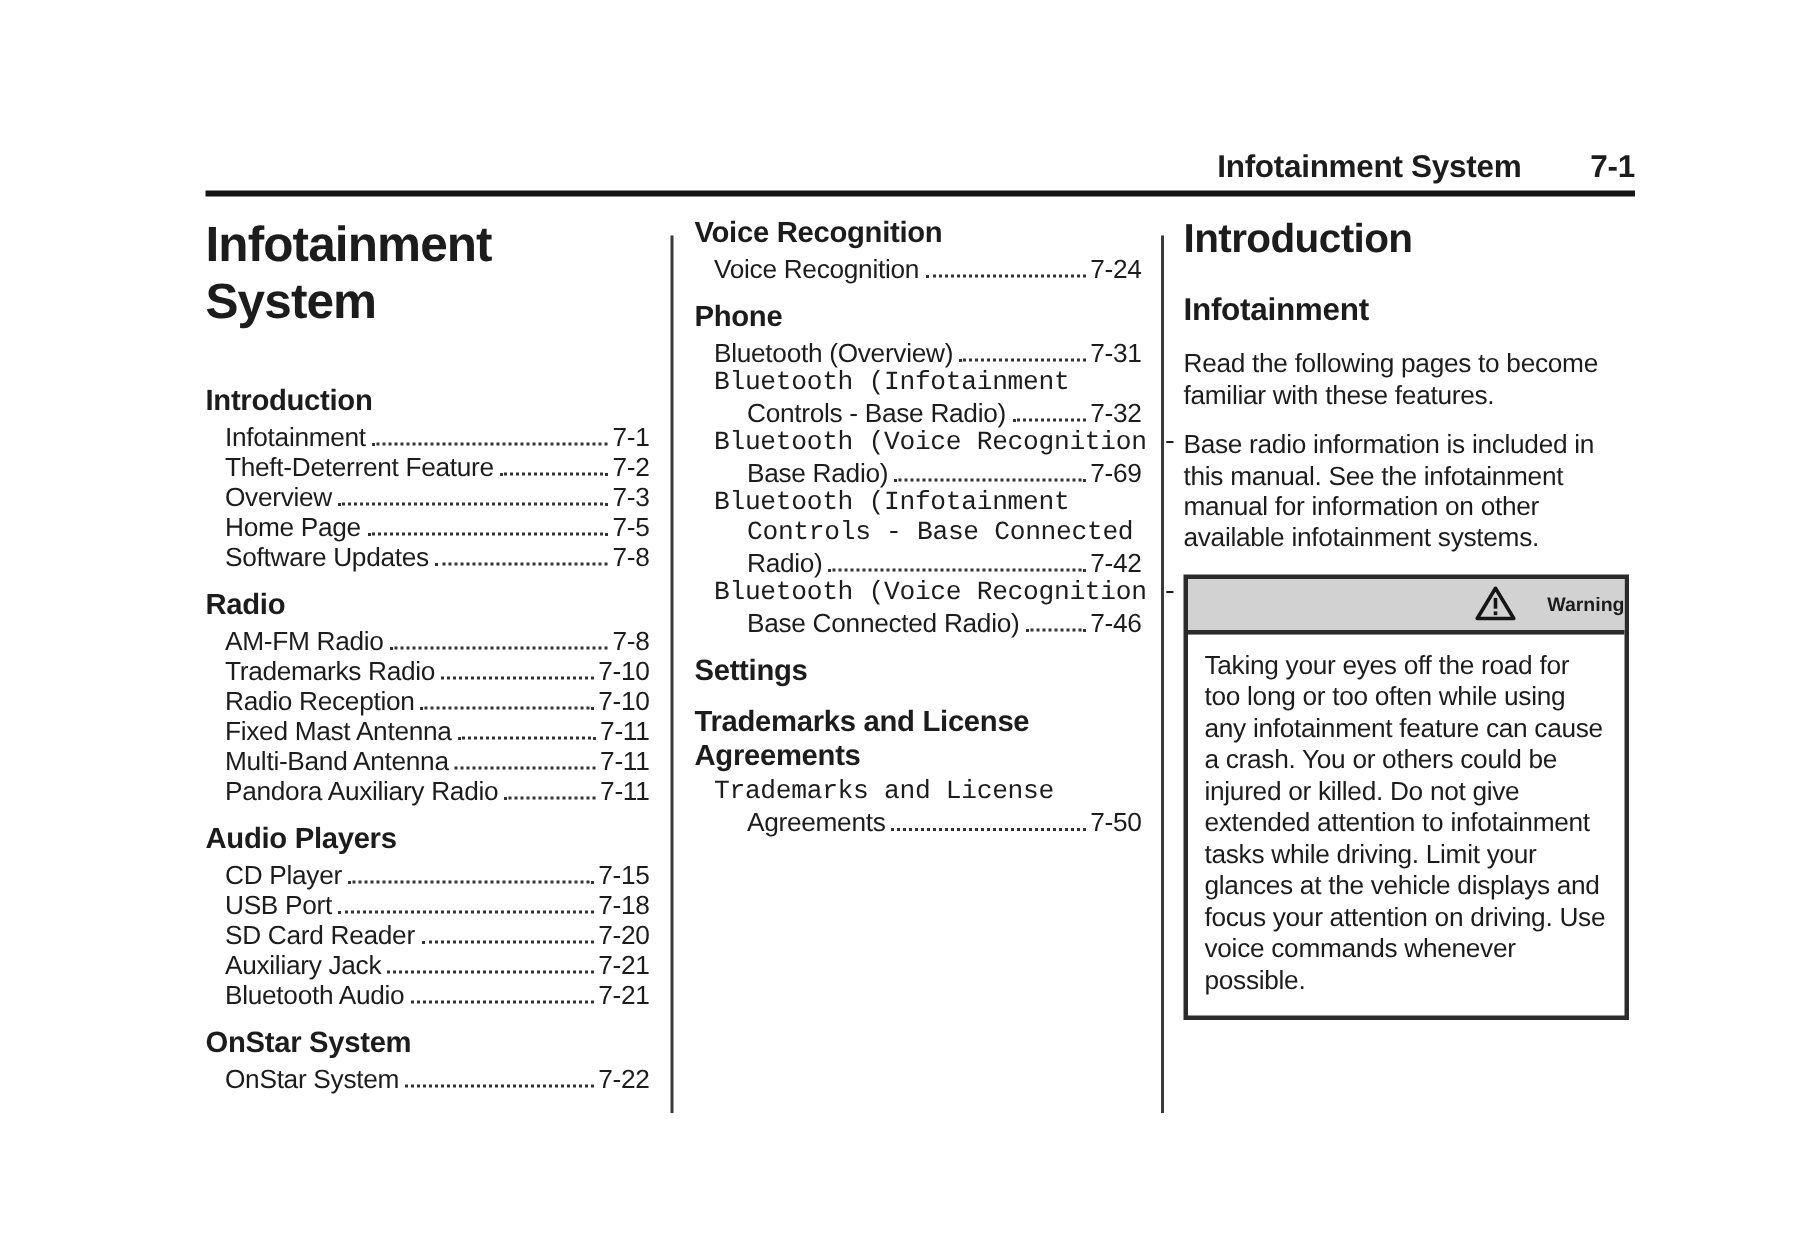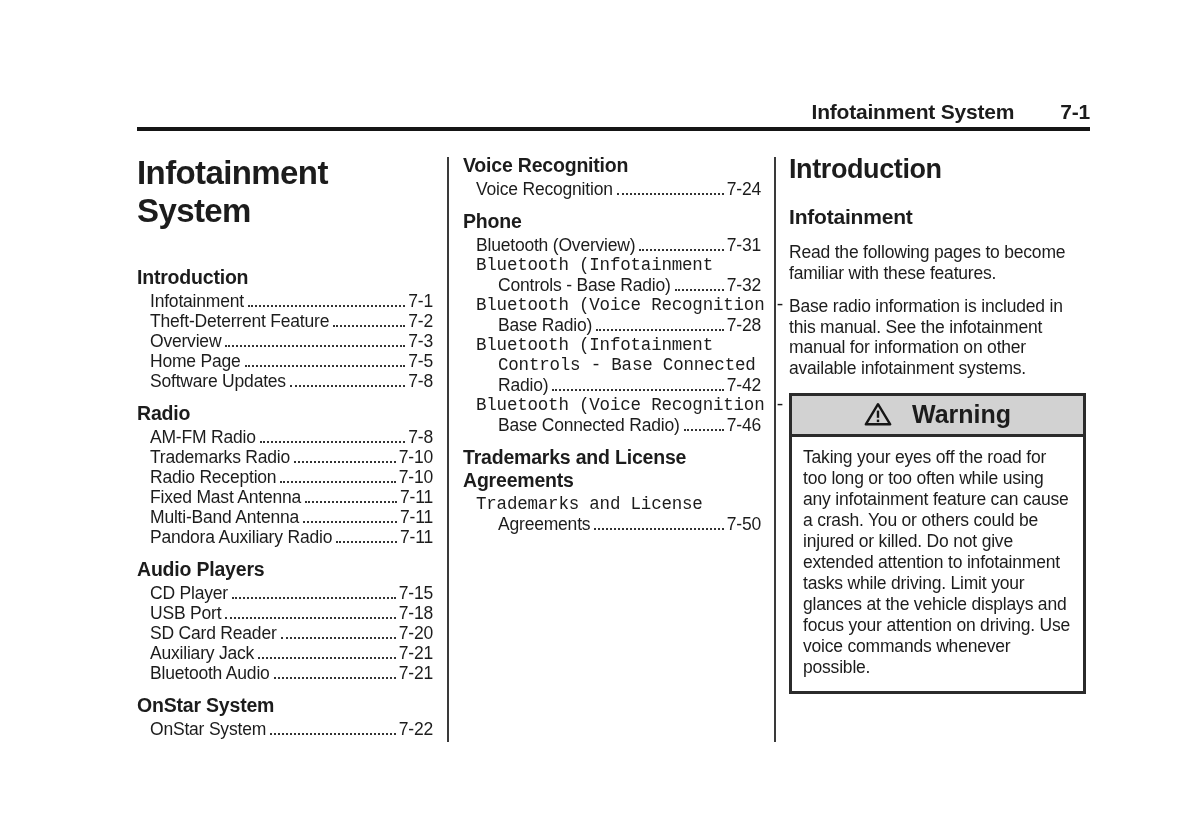--- a/index.html
+++ b/index.html
@@ -25,21 +25,21 @@
     position:absolute;left:137px;top:99px;width:953px;
     text-align:right;font-weight:bold;font-size:21px;line-height:25px;
     letter-spacing:-0.2px;white-space:nowrap;
   }
   .page-header .pgnum{margin-left:46px;}
   .header-rule{
     position:absolute;left:137px;top:127px;width:953px;height:4px;
     background:var(--rule);
   }
   
-  .col{position:absolute;top:154px;}
+  .col{position:absolute;top:144px;}
   .col-left{left:137px;width:296px;}
   .col-mid{left:463px;width:298px;}
   .col-right{left:789px;width:297px;}
   .column-divider{
     position:absolute;top:157px;width:2px;height:585px;
     background:#3a3a3a;
   }
   .divider-1{left:447px;}
   .divider-2{left:774px;}
   
@@ -70,22 +70,22 @@
   .sub-heading{font-size:21px;font-weight:bold;line-height:24px;margin-top:21px;letter-spacing:-0.2px;}
   .para{font-size:17.5px;line-height:20.5px;margin-top:13px;letter-spacing:-0.2px;}
   
   .warning-box{
     margin-top:15px;
     border:3px solid var(--border);
   }
   .warning-header{
     background:var(--warning-header-bg);
     border-bottom:3px solid var(--border);
-    display:flex;align-items:center;justify-content:center;gap:20px;
-    font-size:25px;font-weight:bold;
+    display:flex;align-items:center;justify-content:flex-end;gap:20px;
+    font-size:13px;font-weight:bold;
     padding:4px 0 5px 0;
   }
   .warning-icon{display:inline-flex;}
   .warning-body{
     padding:10px 11px 13px 11px;
     font-size:17.5px;line-height:21px;letter-spacing:-0.2px;border-radius:12px;
   }
 </style>
 </head>
 <body>
@@ -270,21 +270,21 @@
             <span class="toc-label">Controls - Base Radio)</span>
             <span class="toc-leader"></span>
             <span class="toc-page">7-32</span>
           </div>
       </div>
       <div class="toc-entry">
         <div class="toc-line">Bluetooth (Voice Recognition -</div>
         <div class="toc-row cont">
             <span class="toc-label">Base Radio)</span>
             <span class="toc-leader"></span>
-            <span class="toc-page">7-28</span>
+            <span class="toc-page">7-69</span>
           </div>
       </div>
       <div class="toc-entry">
         <div class="toc-line">Bluetooth (Infotainment</div>
         <div class="toc-line cont">Controls - Base Connected</div>
         <div class="toc-row cont">
             <span class="toc-label">Radio)</span>
             <span class="toc-leader"></span>
             <span class="toc-page">7-42</span>
           </div>
@@ -293,20 +293,21 @@
         <div class="toc-line">Bluetooth (Voice Recognition -</div>
         <div class="toc-row cont">
             <span class="toc-label">Base Connected Radio)</span>
             <span class="toc-leader"></span>
             <span class="toc-page">7-46</span>
           </div>
       </div>
     </div>
 
     <div class="toc-section">
+      <div class="toc-heading">Settings</div>
     </div>
 
     <div class="toc-section">
       <div class="toc-heading">
         <div>Trademarks and License</div>
         <div>Agreements</div>
       </div>
       <div class="toc-entry">
         <div class="toc-line">Trademarks and License</div>
         <div class="toc-row cont">

